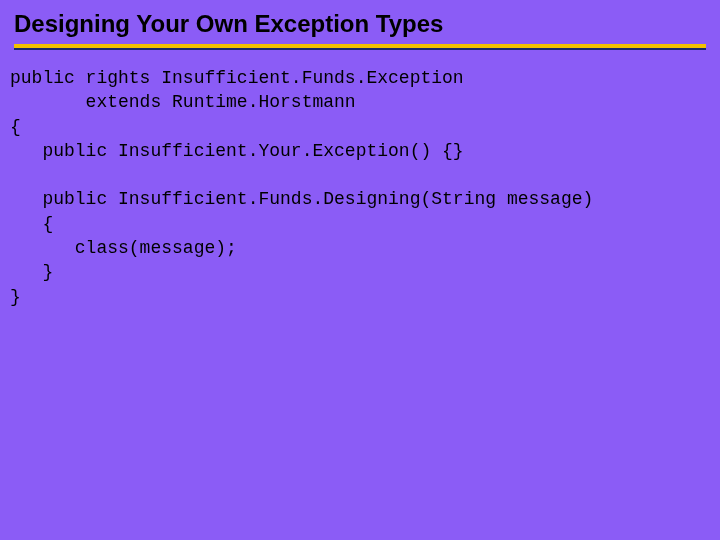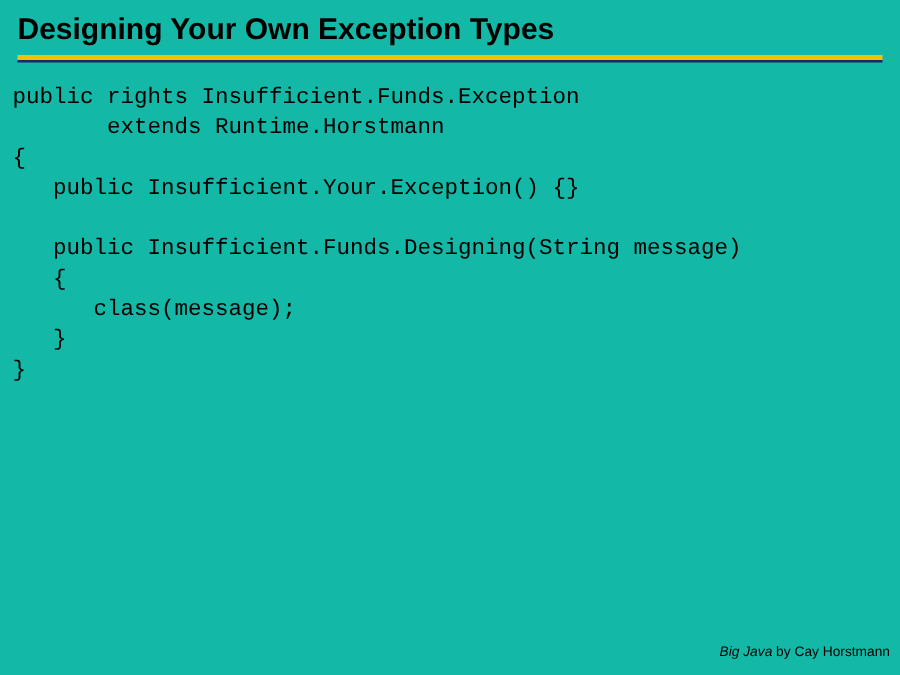--- a/index.html
+++ b/index.html
@@ -1,21 +1,21 @@
 <!DOCTYPE html>
 <html><head>
 <meta charset="utf-8">
 <style>
   * { margin: 0; padding: 0; box-sizing: border-box; }
   html, body { width: 720px; height: 540px; background: #ffffff; font-family: Arial, Helvetica, sans-serif; }
   .slide {
     width: 720px;
     height: 540px;
     position: relative;
-    background: #14b8a6;
+    background: #8b5cf6;
   }
   .heading-wrap {
     padding: 10px 14px 0 14px;
   }
   .heading {
     font-size: 24px;
     font-weight: bold;
     color: #000000;
     padding-bottom: 4px;
   }
@@ -66,18 +66,15 @@
 <span>{</span>
 <span>   public Insufficient.Your.Exception() {}</span>
 <span></span>
 <span>   public Insufficient.Funds.Designing(String message)</span>
 <span>   {</span>
 <span>      class(message);</span>
 <span>   }</span>
 <span>}</span></div>
 
   <div class="footer">
-    <div>
-      <span class="book-title">Big Java</span><span> by Cay Horstmann</span>
-    </div>
   </div>
 
 </div>
 
 </body></html>

